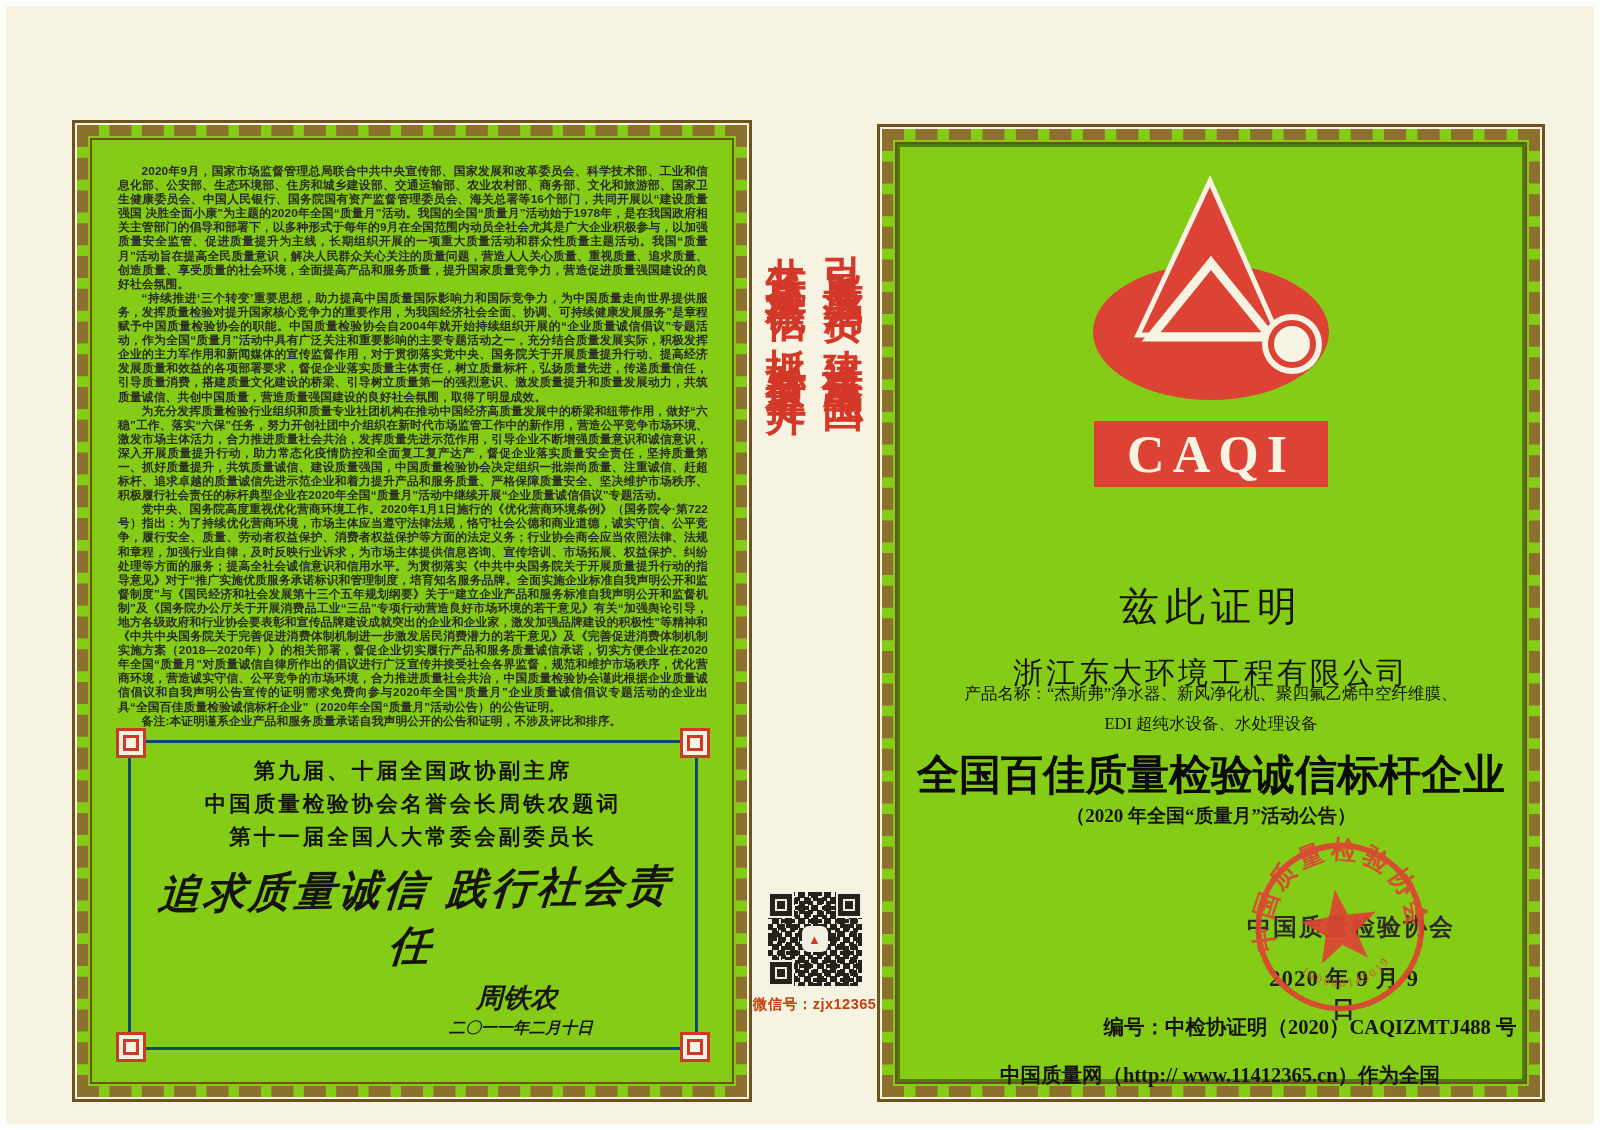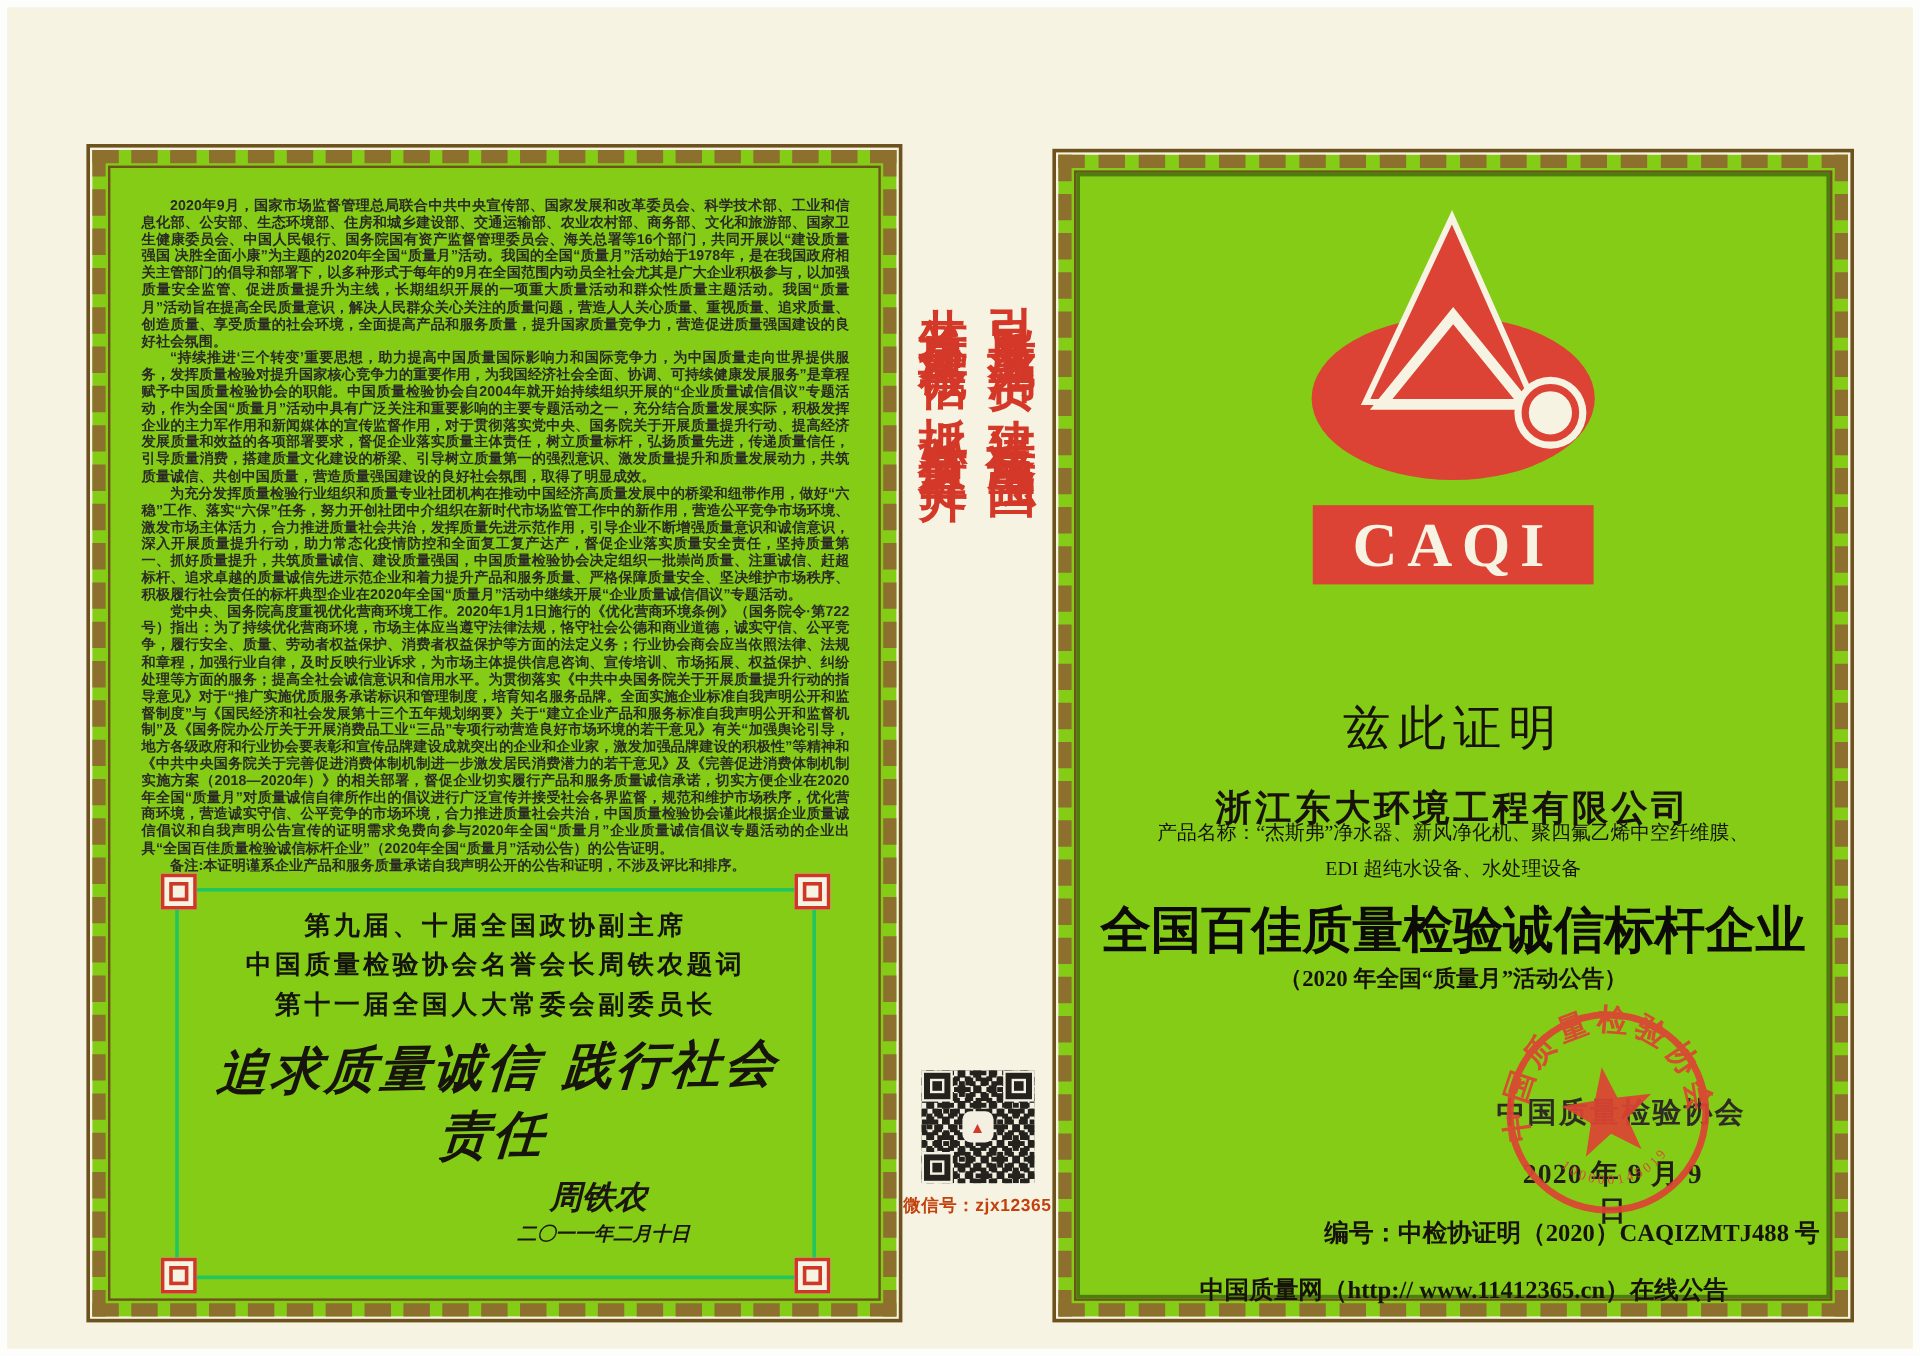--- a/index.html
+++ b/index.html
@@ -11,21 +11,21 @@
   .f1{height:100%;box-sizing:border-box;border:3px solid #6d521e;padding:2px;}
   .f2{height:100%;box-sizing:border-box;border:11px dashed #8d6f2e;padding:2px;background:#84cc16;}
   .f3{height:100%;box-sizing:border-box;border:2px solid #6d521e;position:relative;}
   .f4{height:100%;box-sizing:border-box;border:3px solid #4d7c0f;margin:0;position:relative;}
   .left-panel{left:72px;top:120px;width:680px;height:982px;}
   .right-panel{left:877px;top:124px;width:668px;height:978px;}
   
   .left-inner{padding:24px 24px 0 26px;color:#2b2a26;}
   .para{margin:0;font-size:11.8px;line-height:14.1px;font-weight:600;text-align:justify;
         text-indent:2em;letter-spacing:.1px;}
-  .title-box{position:relative;margin:12px 28px 0;border:3px solid #22c55e;padding:12px 10px 24px;}
+  .title-box{position:relative;margin:12px 10px 0;border:3px solid #0c4a6e;padding:12px 10px 8px;}
   .knot{position:absolute;width:24px;height:24px;border:3px solid #cf3828;background:#f6f3e2;}
   .knot::after{content:"";position:absolute;inset:4px;border:3px solid #cf3828;}
   .k-tl{left:-15px;top:-15px}.k-tr{right:-15px;top:-15px}
   .k-bl{left:-15px;bottom:-15px}.k-br{right:-15px;bottom:-15px}
   .tb-line{font-size:21.5px;font-weight:800;text-align:center;line-height:33px;
            letter-spacing:3px;color:#15130e;}
   .calligraphy{font-size:42px;font-weight:700;font-style:italic;text-align:center;margin-top:8px;
                font-family:"DejaVu Serif","Liberation Serif",serif;color:#17130d;letter-spacing:3px;
                transform:skewX(-5deg) rotate(-1deg);}
   .signature{font-size:27px;font-weight:700;font-style:italic;text-align:right;padding-right:128px;
@@ -53,21 +53,21 @@
            color:#d43828;font-size:13px;font-weight:900;}
   .wechat{margin-top:9px;font-size:14.5px;font-weight:700;color:#c2410c;letter-spacing:.5px;}
   
   .right-inner{position:relative;height:100%;font-family:"Liberation Serif","DejaVu Serif",serif;
                color:#17130c;}
   .logo{position:absolute;left:50%;top:22px;transform:translateX(-50%);width:250px;}
   .caqi-text{font-family:"Liberation Serif","DejaVu Serif",serif;}
   .heading{position:absolute;top:432px;left:0;width:100%;text-align:center;font-size:40px;
            font-weight:400;letter-spacing:6px;margin:0;}
   .company{position:absolute;top:506px;left:0;width:100%;text-align:center;font-size:30px;
-           font-weight:700;letter-spacing:3px;margin:0;}
+           font-weight:400;letter-spacing:3px;margin:0;}
   .products{position:absolute;top:532px;left:0;width:100%;text-align:center;font-size:16.5px;
             line-height:30px;font-weight:400;margin:0;}
   .award{position:absolute;top:600px;left:0;width:100%;text-align:center;font-size:42px;
          font-weight:900;letter-spacing:0;margin:0;color:#0d0b07;}
   .award-sub{position:absolute;top:656px;left:0;width:100%;text-align:center;font-size:19px;
              font-weight:600;margin:0;}
   .authority{position:absolute;top:764px;left:343px;width:216px;text-align:center;font-size:24px;
              font-weight:600;letter-spacing:2px;color:#2e2b25;}
   .issue-date{position:absolute;top:816px;left:354px;width:180px;text-align:center;font-size:23px;
               font-weight:600;letter-spacing:1px;color:#211e18;}
@@ -170,21 +170,21 @@
                 <text font-size="27" font-weight="bold" fill="#dd4434" letter-spacing="5">
                   <textPath href="#arcTop" startOffset="50%" text-anchor="middle">中国质量检验协会</textPath>
                 </text>
                 <polygon points="95,55 105,83.2 134.9,84 111.2,102.3 119.7,131 95,114 70.3,131 78.8,102.3 55.1,84 85,83.2" fill="#dd4434"></polygon>
                 <text font-size="12" fill="#dd4434" letter-spacing="3">
                   <textPath href="#arcBot" startOffset="50%" text-anchor="middle">100000145019</textPath>
                 </text>
               </svg>
 
               <div class="serial">编号：中检协证明（2020）CAQIZMTJ488 号</div>
-              <div class="cert-footer">中国质量网（http:// www.11412365.cn）在线公告</div>
+              <div class="cert-footer">中国质量网（http:// www.11412365.cn）作为全国</div>
 
             </div>
           </div>
         </div>
       </div>
     </div>
   </section>
 
 </div>
 

